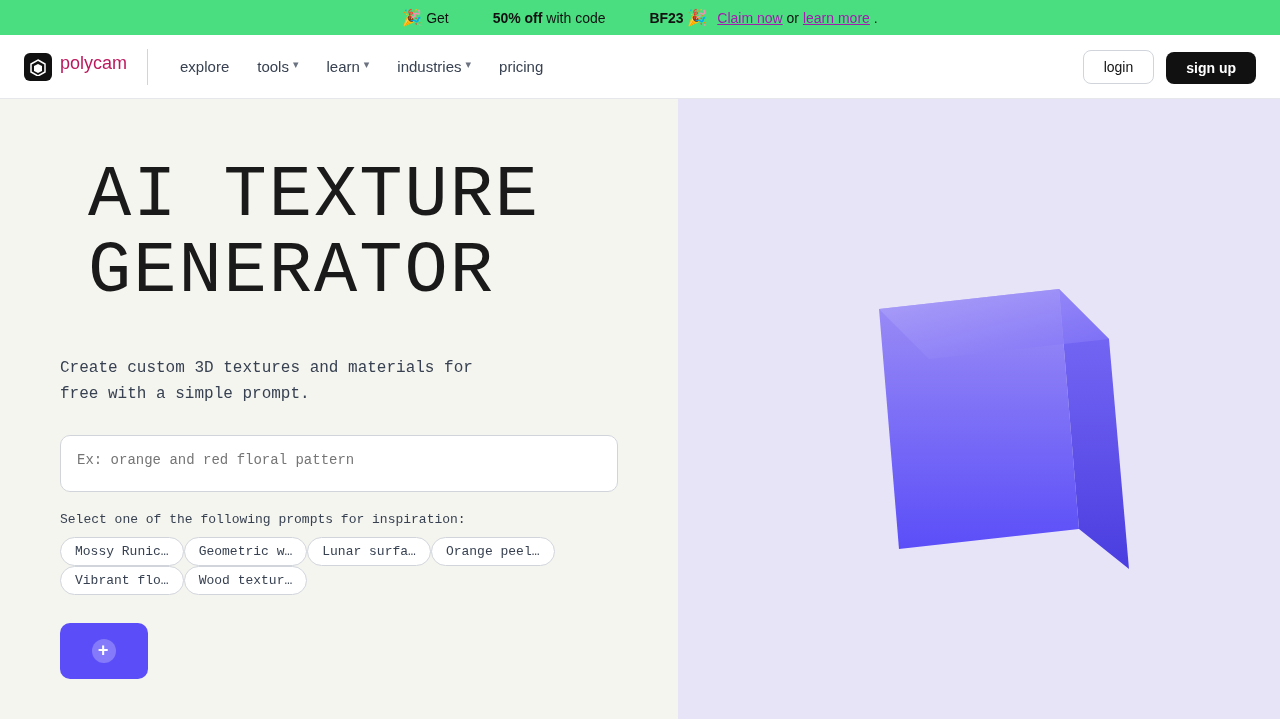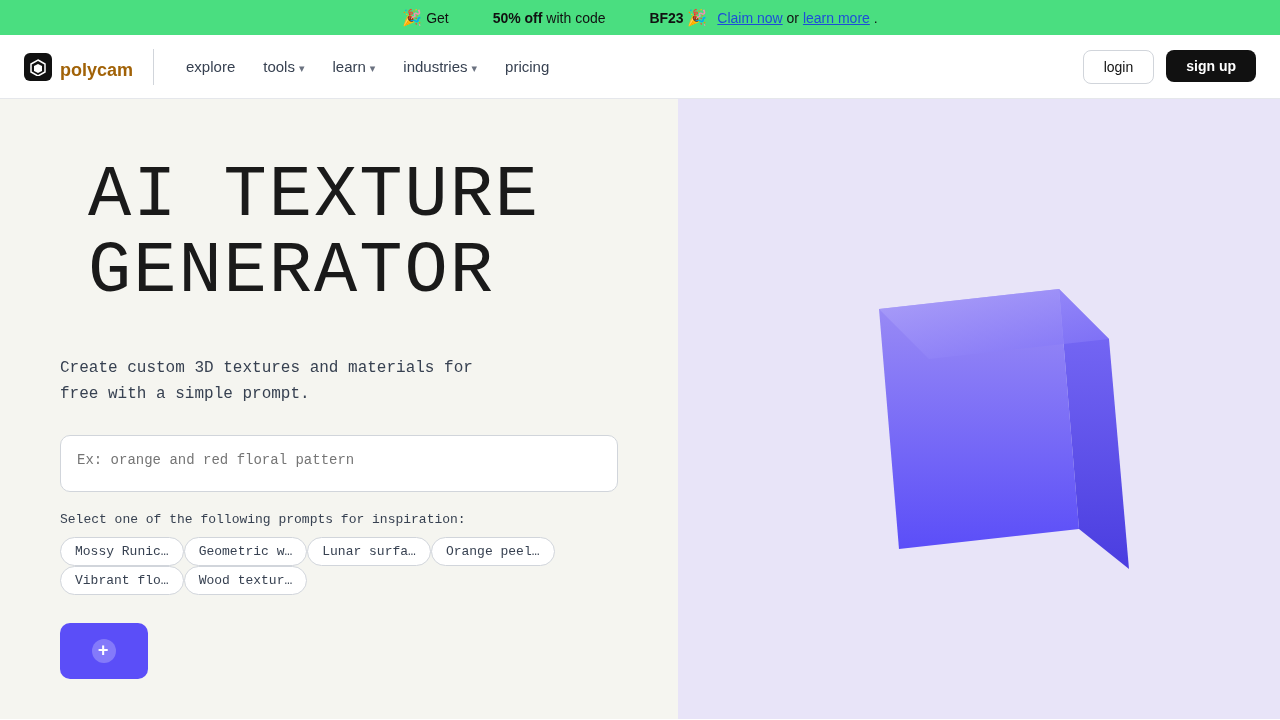--- a/index.html
+++ b/index.html
@@ -6,39 +6,39 @@
     body { font-family: -apple-system, BlinkMacSystemFont, 'Segoe UI', sans-serif; overflow: hidden; width: 1280px; height: 720px; }
 
     
     .banner {
       background: #4ade80;
       text-align: center;
       padding: 8px 16px;
       font-size: 14px;
       color: #111;
     }
-    .banner a { color: #1d4ed8; }
+    .banner a { color: #a21caf; }
     .banner strong { font-weight: 700; padding-left: 40px; }
 
     
     nav {
       display: flex;
       align-items: center;
       padding: 0 24px;
       height: 64px;
       background: #fff;
       border-bottom: 1px solid #e5e7eb;
     }
     .logo {
       display: flex;
-      align-items: flex-end;
+      align-items: flex-start;
       gap: 8px;
       font-size: 18px;
-      font-weight: 700;
-      color: #a16207;
+      font-weight: 400;
+      color: #be185d;
       text-decoration: none;
     }
     .logo-icon {
       width: 28px;
       height: 28px;
       background: #111;
       border-radius: 6px;
       display: flex;
       align-items: center;
       justify-content: center;
@@ -51,33 +51,33 @@
       margin: 0 20px;
     }
     .nav-links {
       display: flex;
       align-items: center;
       gap: 4px;
       flex: 1;
     }
     .nav-item {
       display: flex;
-      align-items: flex-end;
+      align-items: flex-start;
       gap: 4px;
       padding: 8px 12px;
       font-size: 15px;
       color: #374151;
       cursor: pointer;
       border-radius: 6px;
       text-decoration: none;
     }
     .chevron { font-size: 11px; color: #6b7280; }
     .nav-actions {
       display: flex;
-      align-items: flex-start;
+      align-items: flex-end;
       gap: 12px;
     }
     .btn-login {
       padding: 8px 20px;
       border: 1.5px solid #d1d5db;
       border-radius: 8px;
       background: #fff;
       font-size: 14px;
       cursor: pointer;
       color: #111;

